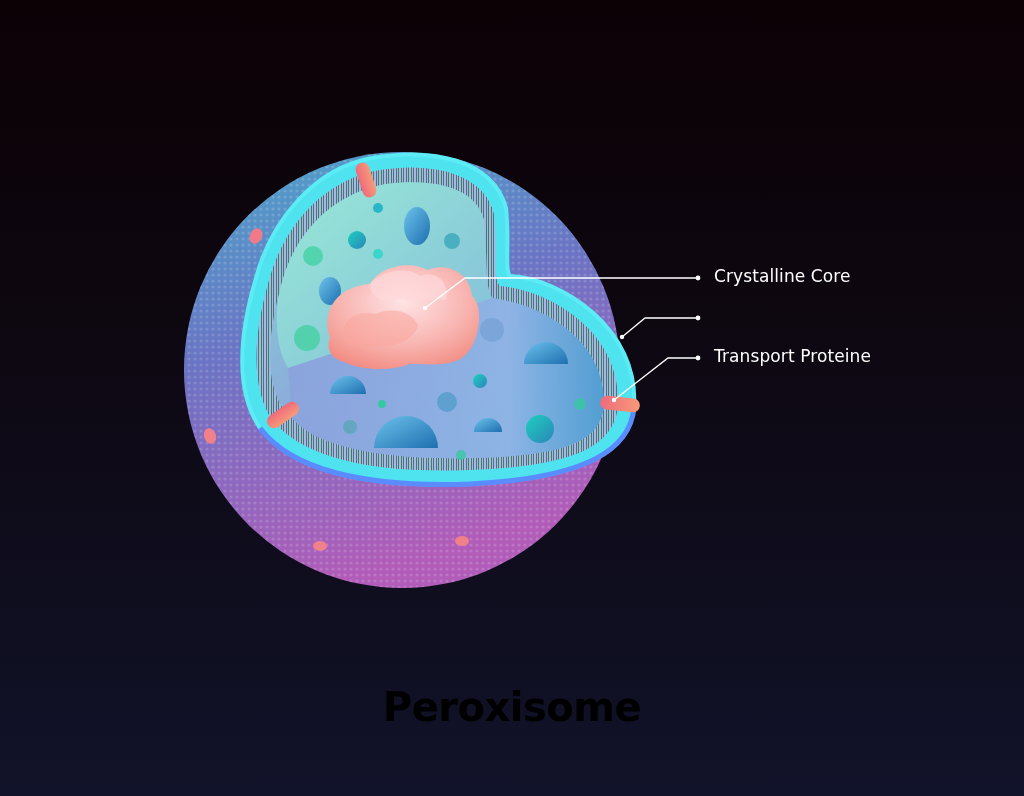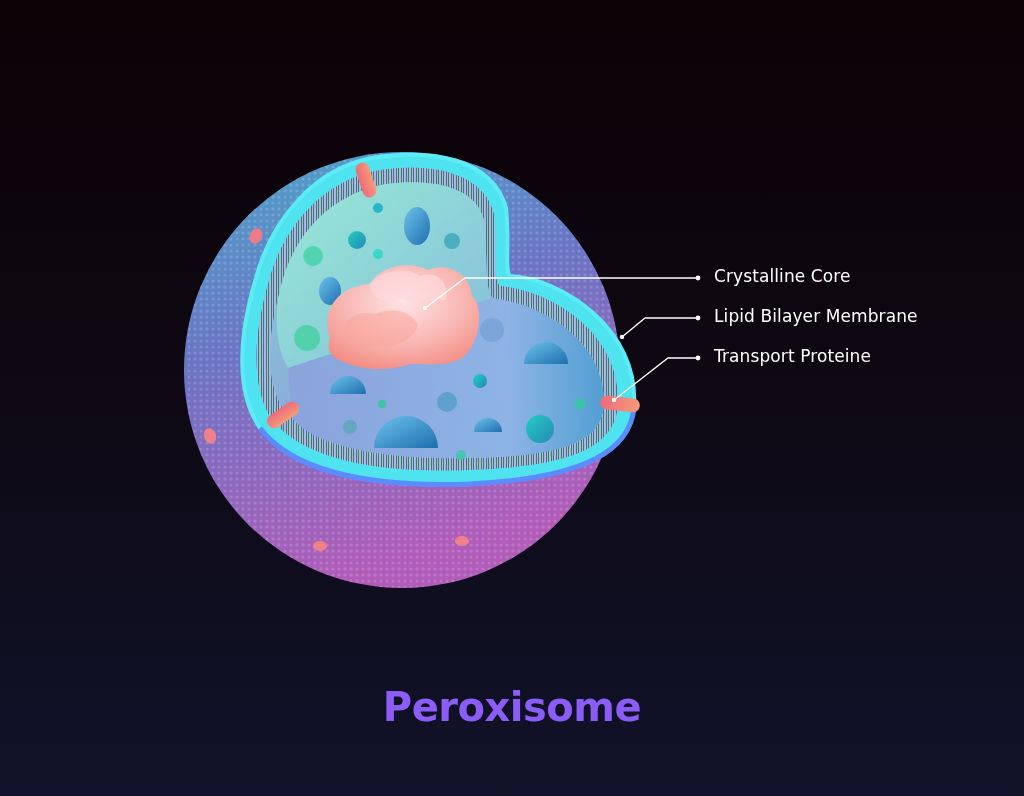--- a/index.html
+++ b/index.html
@@ -9,21 +9,21 @@
       font-family: "DejaVu Sans", sans-serif;
       position: relative;
     }
     .stage { position: absolute; left: 0; top: 0; width: 1024px; height: 796px; margin-top: 8px; }
     .label {
       position: absolute; color: #ffffff; font-size: 17px;
       font-family: "DejaVu Sans", sans-serif; letter-spacing: 0.1px; white-space: nowrap;
     }
     .title {
       position: absolute; left: 0; width: 1024px; top: 676px; text-align: center;
-      color: #8b5cf6; font-size: 40px; font-weight: bold;
+      color: #000000; font-size: 40px; font-weight: bold;
       font-family: "DejaVu Sans", sans-serif; letter-spacing: -0.5px;
     }
   </style>
 </head>
 <body>
 
 <div class="stage">
   <svg width="1024" height="796" viewBox="0 0 1024 796">
     <defs>
       <linearGradient id="outerGrad" x1="0" y1="0" x2="0.3" y2="1">
@@ -157,17 +157,16 @@
       <circle cx="425" cy="300" r="2.2"></circle>
       <circle cx="698" cy="270" r="2.4"></circle>
       <circle cx="622" cy="329" r="2.2"></circle>
       <circle cx="698" cy="310" r="2.4"></circle>
       <circle cx="614" cy="392" r="2.2"></circle>
       <circle cx="698" cy="350" r="2.4"></circle>
     </g>
   </svg>
 
   <div class="label" style="left:714px; top:258px;">Crystalline Core</div>
-  <div class="label" style="left:714px; top:298px;">Lipid Bilayer Membrane</div>
   <div class="label" style="left:714px; top:338px;text-align:right;">Transport Proteine</div>
 
   <div class="title">Peroxisome</div>
 </div>
 
 </body></html>

